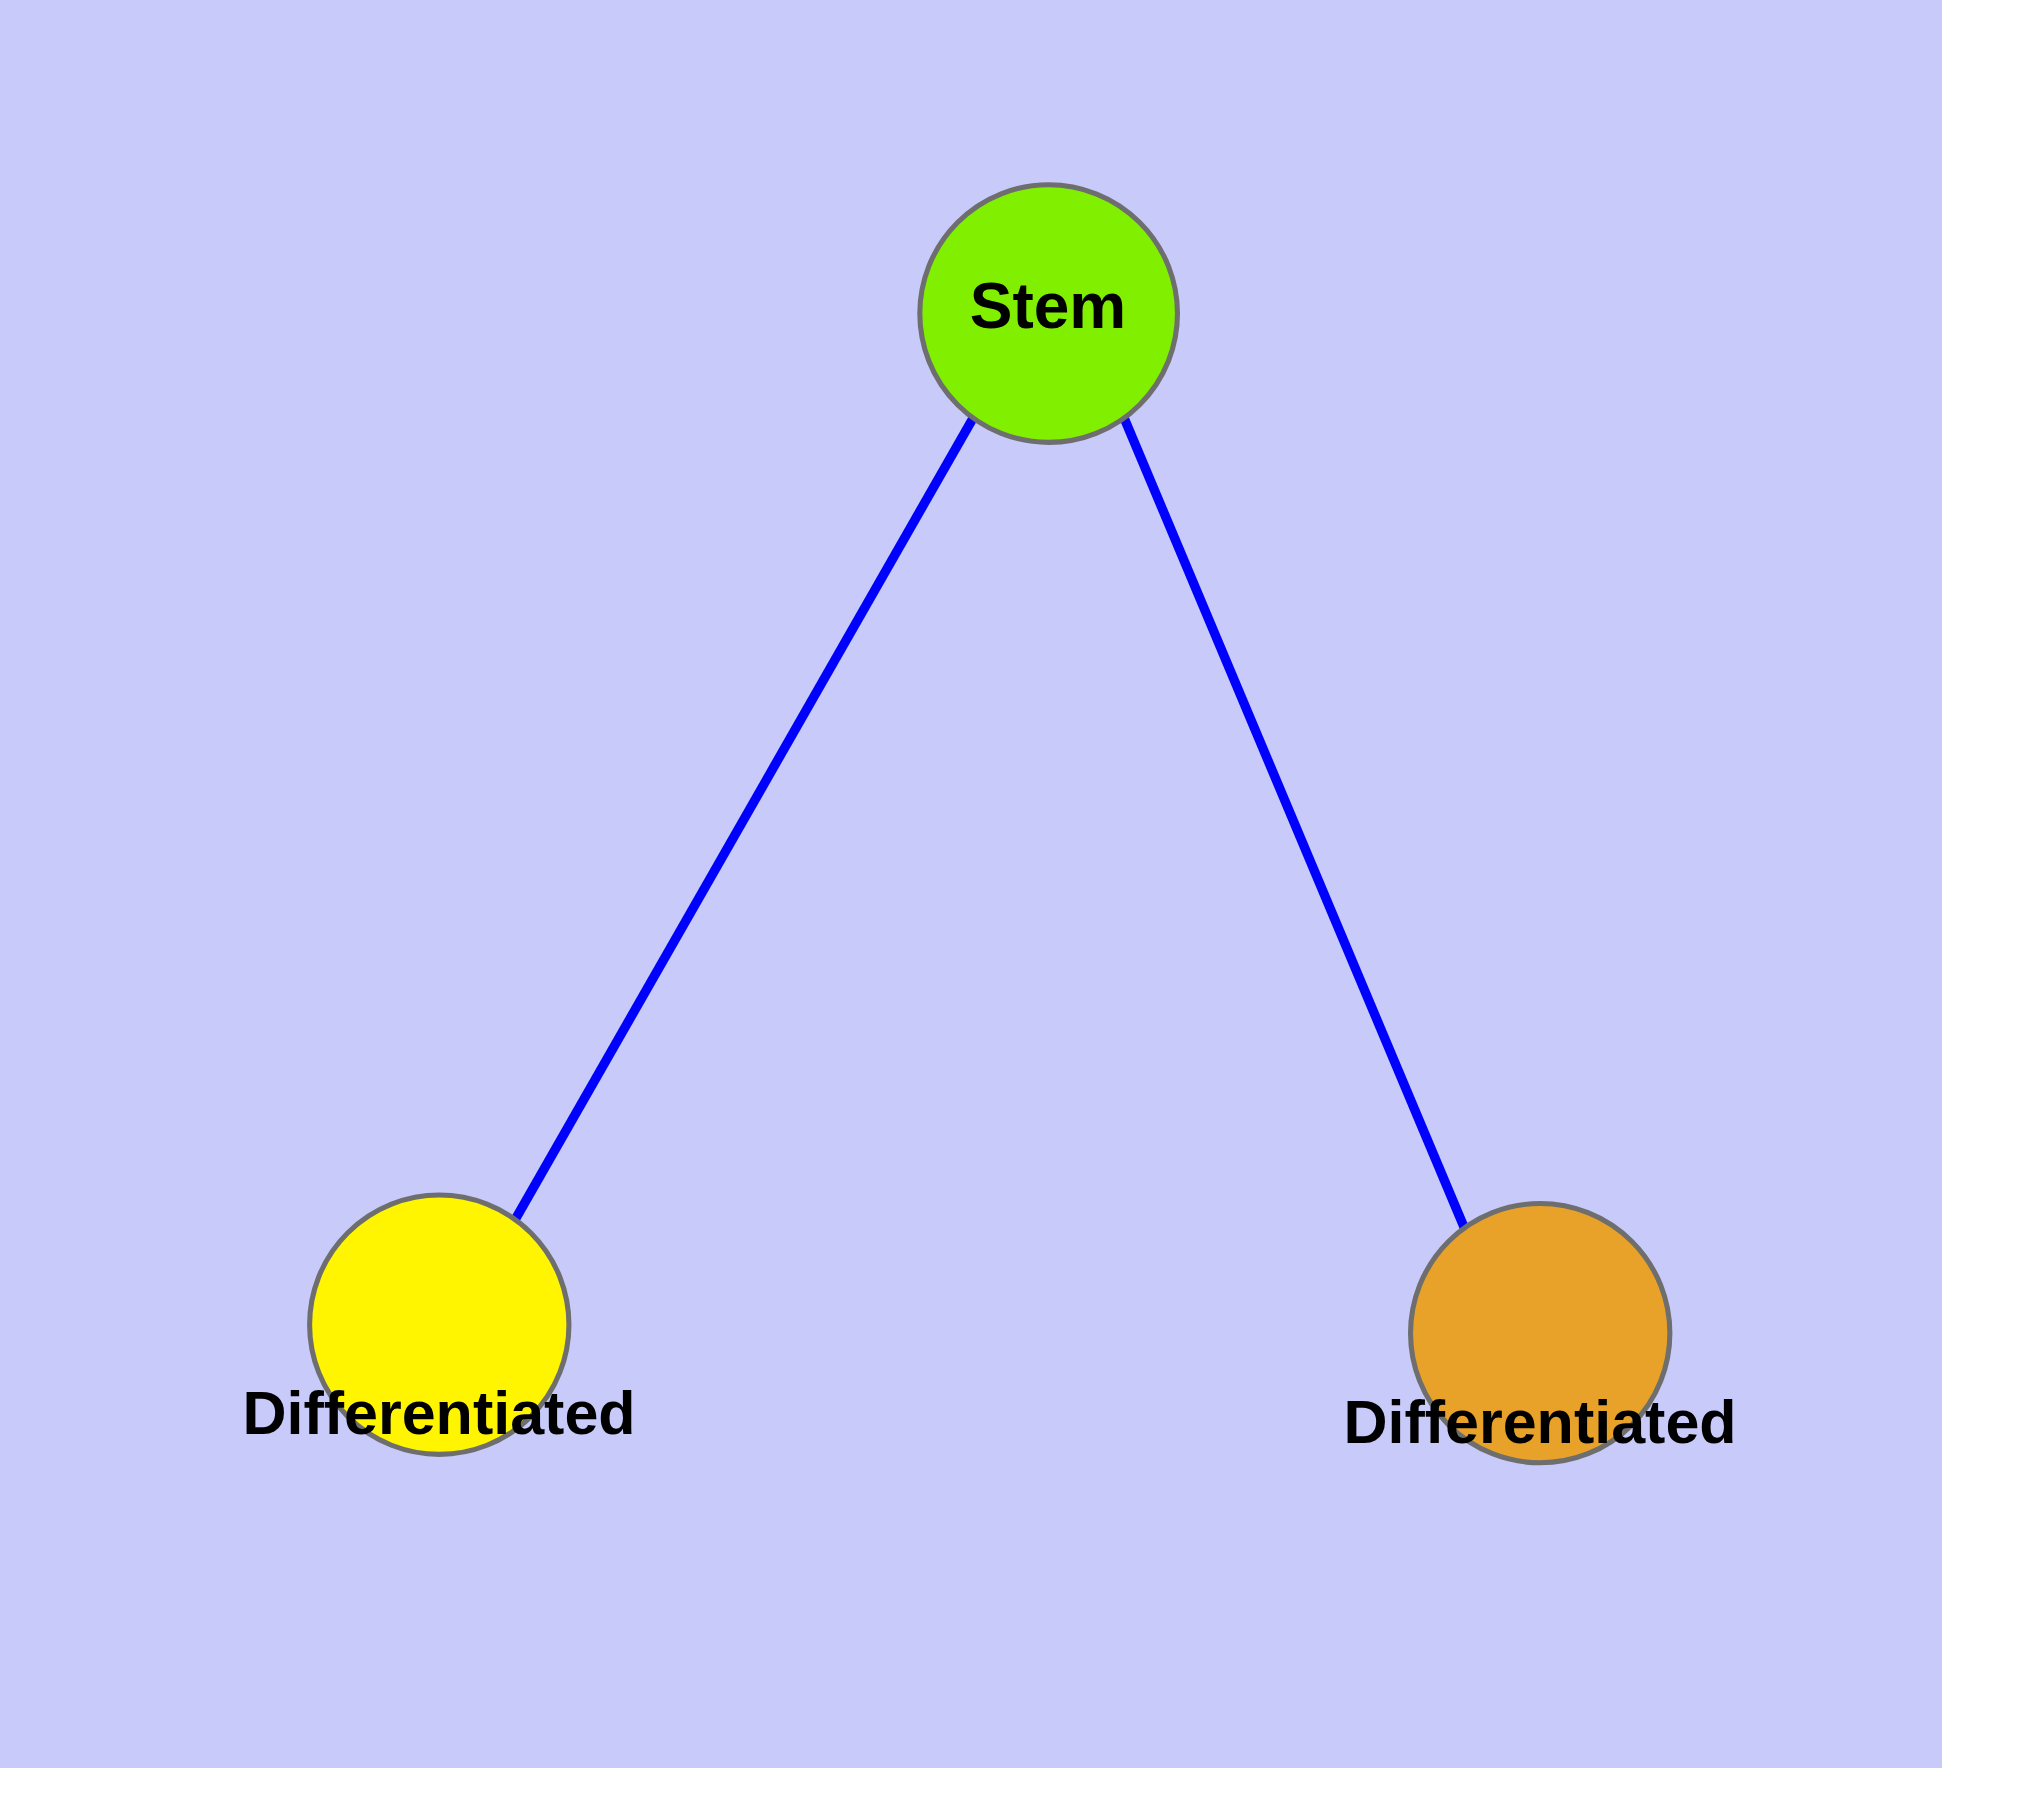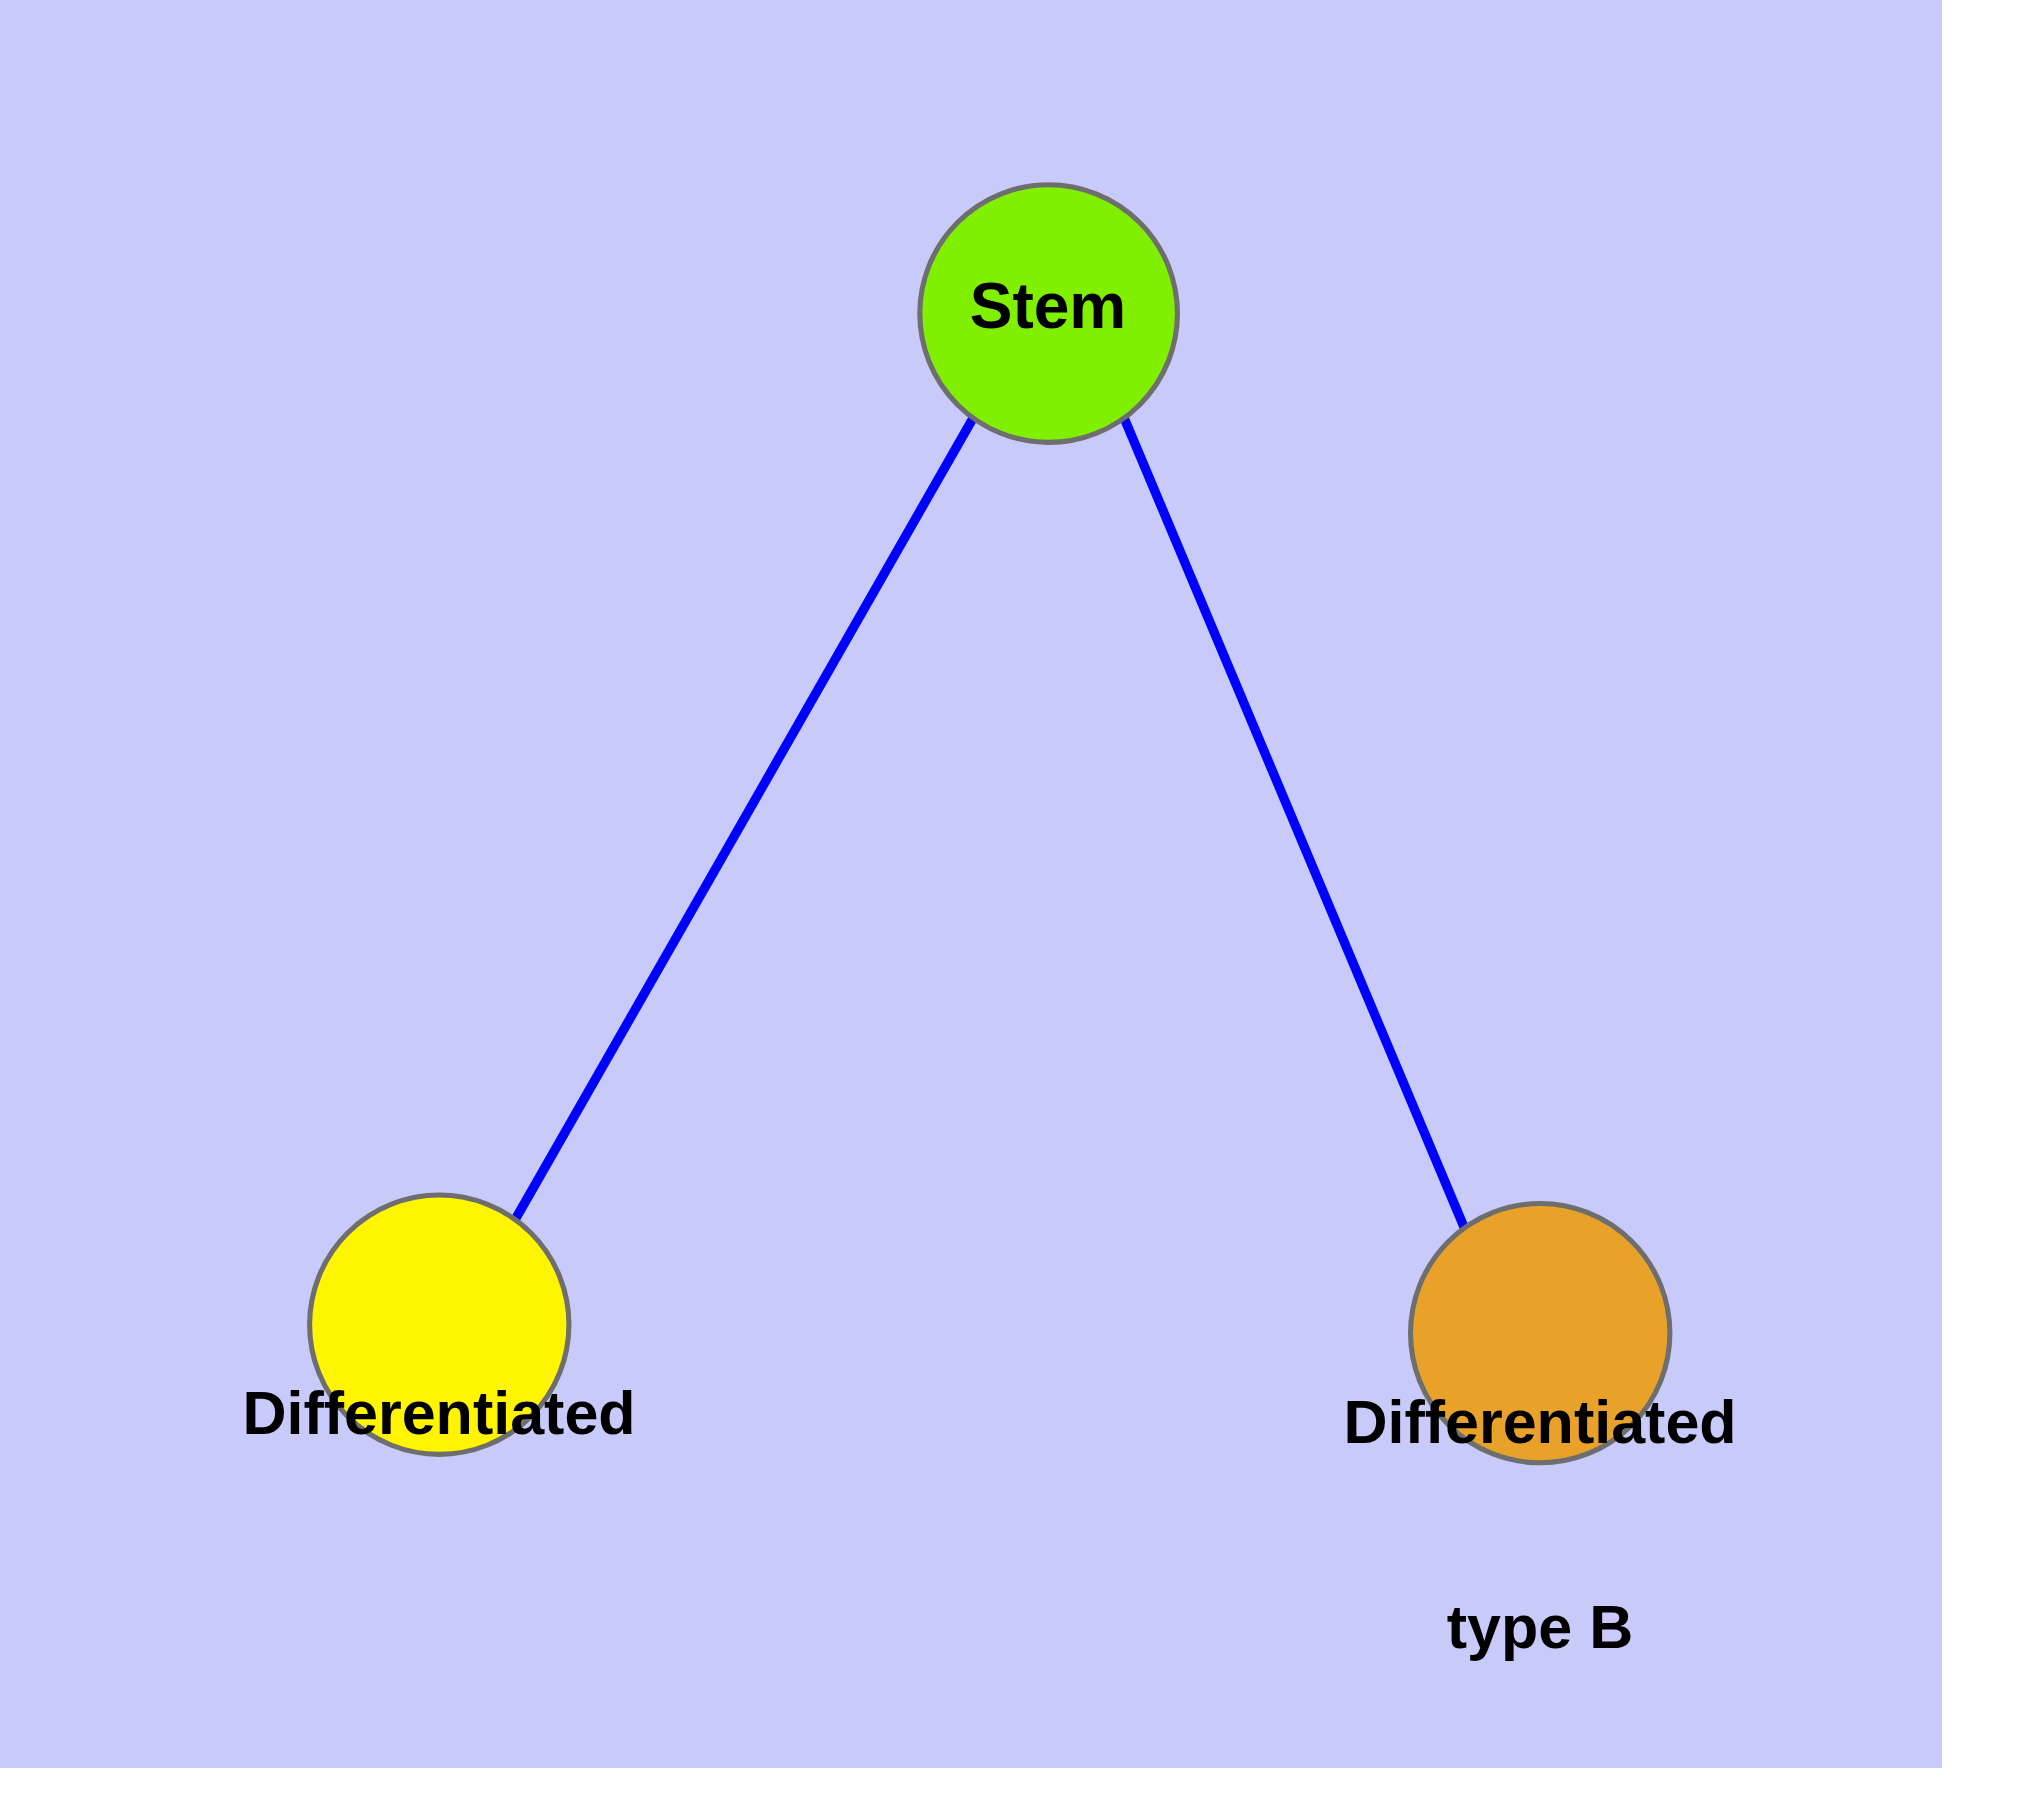--- a/index.html
+++ b/index.html
@@ -83,17 +83,16 @@
   </svg>
 
   <div class="node-label" id="label-stem">Stem</div>
 
   <div class="node-label" id="label-diff-a">
     <div>Differentiated</div>
   </div>
 
   <div class="node-label" id="label-diff-b">
     <div>Differentiated</div>
-    <div>type B</div>
   </div>
 
 </div>
 
 
 </body></html>

